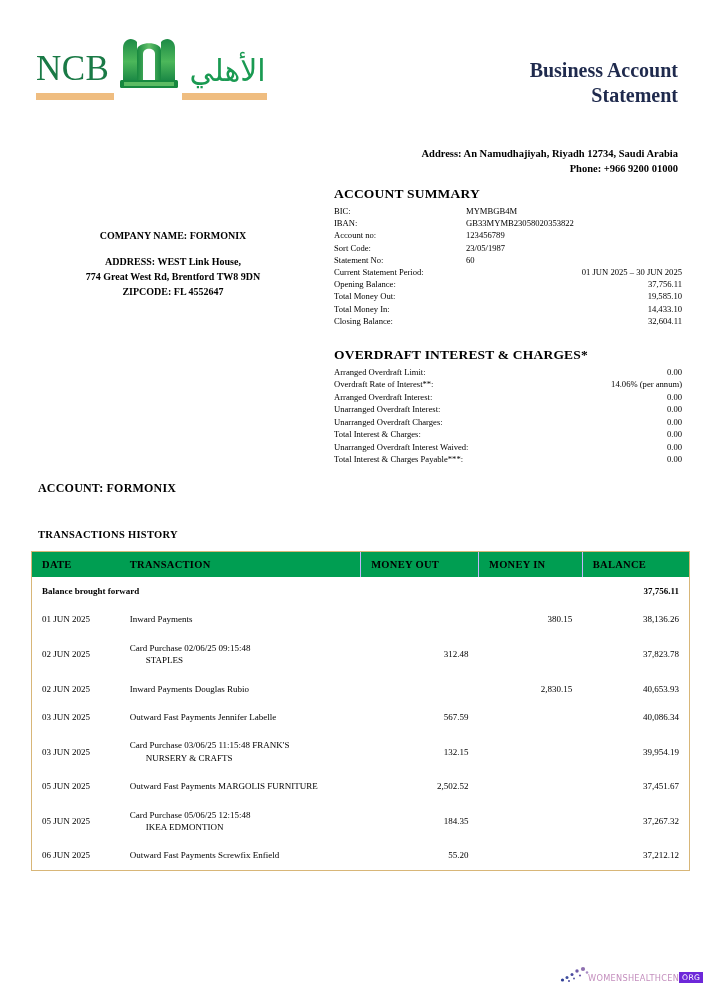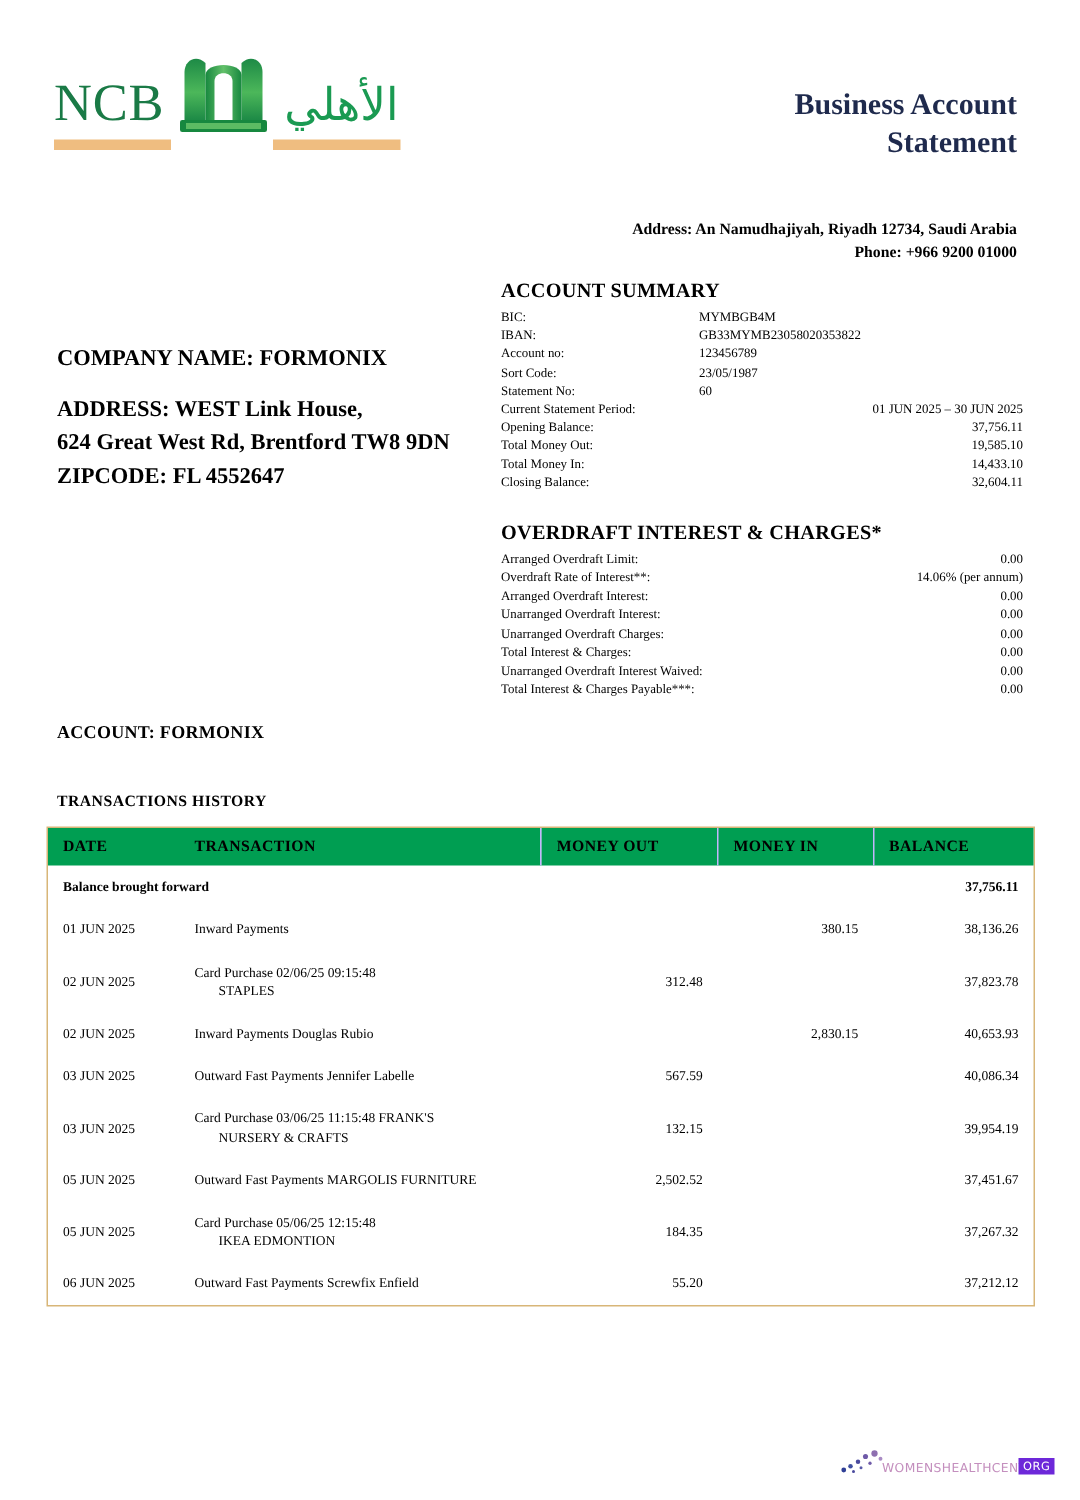--- a/index.html
+++ b/index.html
@@ -95,22 +95,23 @@
   }
 
   
   .company-block {
     position: absolute;
     left: 38px;
     top: 228px;
     width: 270px;
     font-family: "Liberation Serif", serif;
     font-weight: bold;
-    font-size: 15px;
+    font-size: 10px;
     line-height: 1.5;
+    text-align: center;
   }
   .company-block .spacer { height: 11px; }
 
   
   .summary {
     position: absolute;
     left: 334px;
     top: 186px;
     width: 348px;
   }
@@ -304,21 +305,21 @@
     <div class="bank-address">
       <div>Address: An Namudhajiyah, Riyadh 12734, Saudi Arabia</div>
       <div>Phone: +966 9200 01000</div>
     </div>
   </div>
 
   <div class="company-block">
     <div>COMPANY NAME: FORMONIX</div>
     <div class="spacer"></div>
     <div>ADDRESS: WEST Link House,</div>
-    <div>624 Great West Rd, Brentford TW8 9DN</div>
+    <div>774 Great West Rd, Brentford TW8 9DN</div>
     <div>ZIPCODE: FL 4552647</div>
   </div>
 
   <div class="summary">
     <div class="summary-title">ACCOUNT SUMMARY</div>
     <div id="summary-rows">
         <div class="kv">
           <div class="k">BIC:</div>
           <div class="v-left">MYMBGB4M</div>
         </div>

